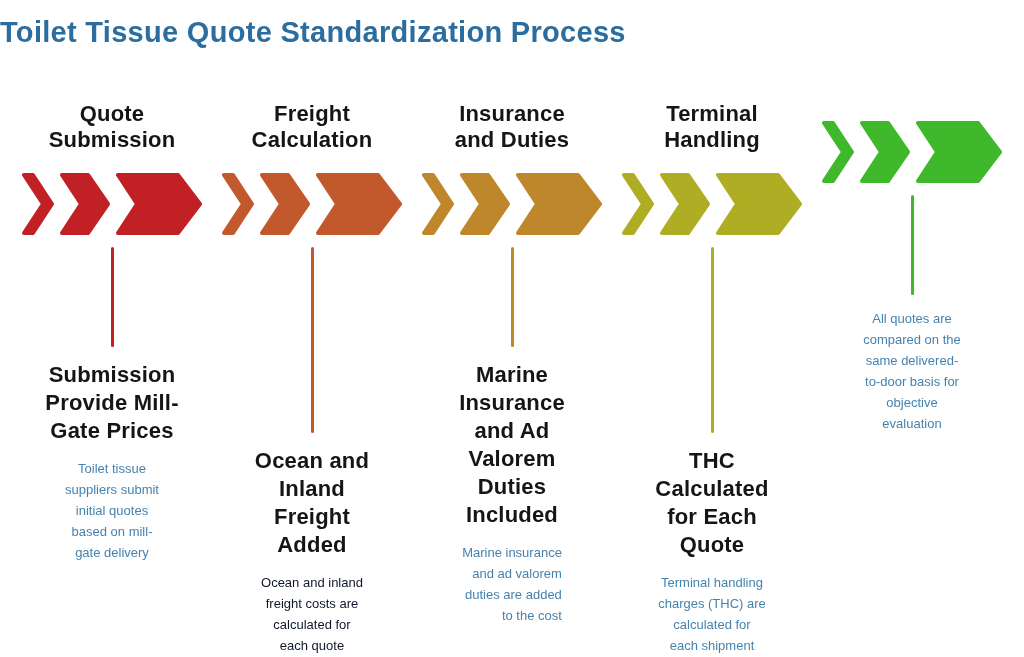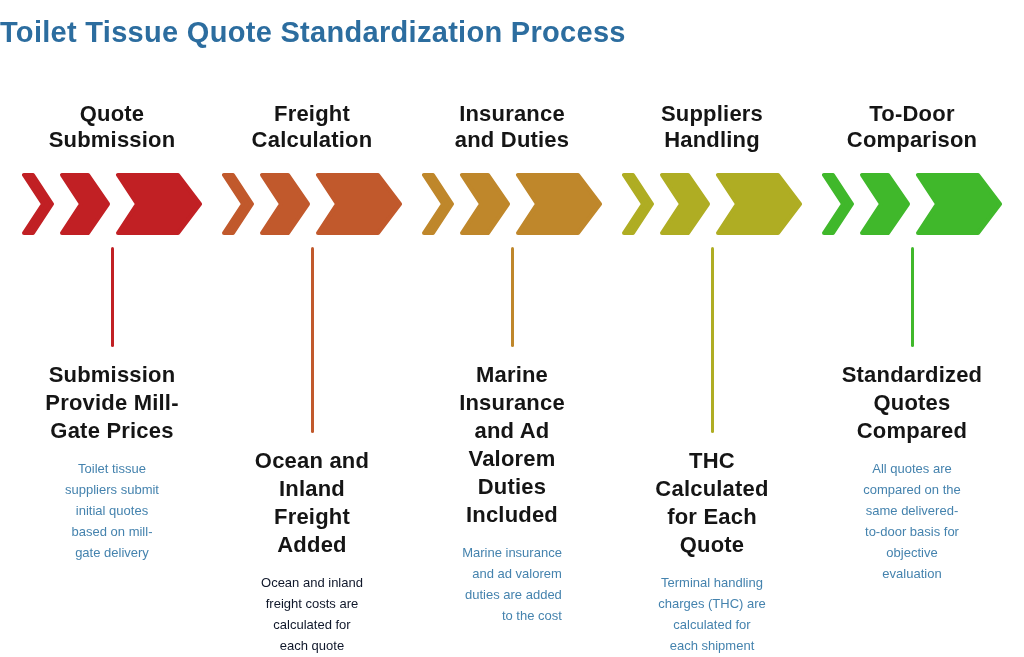--- a/index.html
+++ b/index.html
@@ -132,50 +132,45 @@
 Valorem
 Duties
 Included</div>
     <div class="stage-description" style="color: rgb(69, 131, 174); text-align: right;">Marine insurance
 and ad valorem
 duties are added
 to the cost</div>
   </div>
 
   <div class="col">
-    <div class="stage-title">Suppliers
+    <div class="stage-title">Terminal
 Handling</div>
     <svg class="chevrons" width="180" height="62" viewBox="0 0 180 62" style="color: rgb(175, 173, 35);">
       <polygon points="2,2 11,2 30,31 11,60 2,60 21,31"></polygon>
       <polygon points="40,2 66,2 86,31 66,60 40,60 59,31"></polygon>
       <polygon points="96,2 156,2 178,31 156,60 96,60 115,31"></polygon>
     </svg>
     <div class="connector long" style="background-color: rgb(175, 173, 35);"></div>
     <div class="stage-subtitle">THC
 Calculated
 for Each
 Quote</div>
     <div class="stage-description" style="color: rgb(69, 131, 174);">Terminal handling
 charges (THC) are
 calculated for
 each shipment</div>
   </div>
 
   <div class="col">
-    <div class="stage-title">To-Door
-Comparison</div>
     <svg class="chevrons" width="180" height="62" viewBox="0 0 180 62" style="color: rgb(64, 184, 43);">
       <polygon points="2,2 11,2 30,31 11,60 2,60 21,31"></polygon>
       <polygon points="40,2 66,2 86,31 66,60 40,60 59,31"></polygon>
       <polygon points="96,2 156,2 178,31 156,60 96,60 115,31"></polygon>
     </svg>
     <div class="connector short" style="background-color: rgb(64, 184, 43);"></div>
-    <div class="stage-subtitle">Standardized
-Quotes
-Compared</div>
     <div class="stage-description" style="color: rgb(69, 131, 174);">All quotes are
 compared on the
 same delivered-
 to-door basis for
 objective
 evaluation</div>
   </div>
 
 </div>
 

